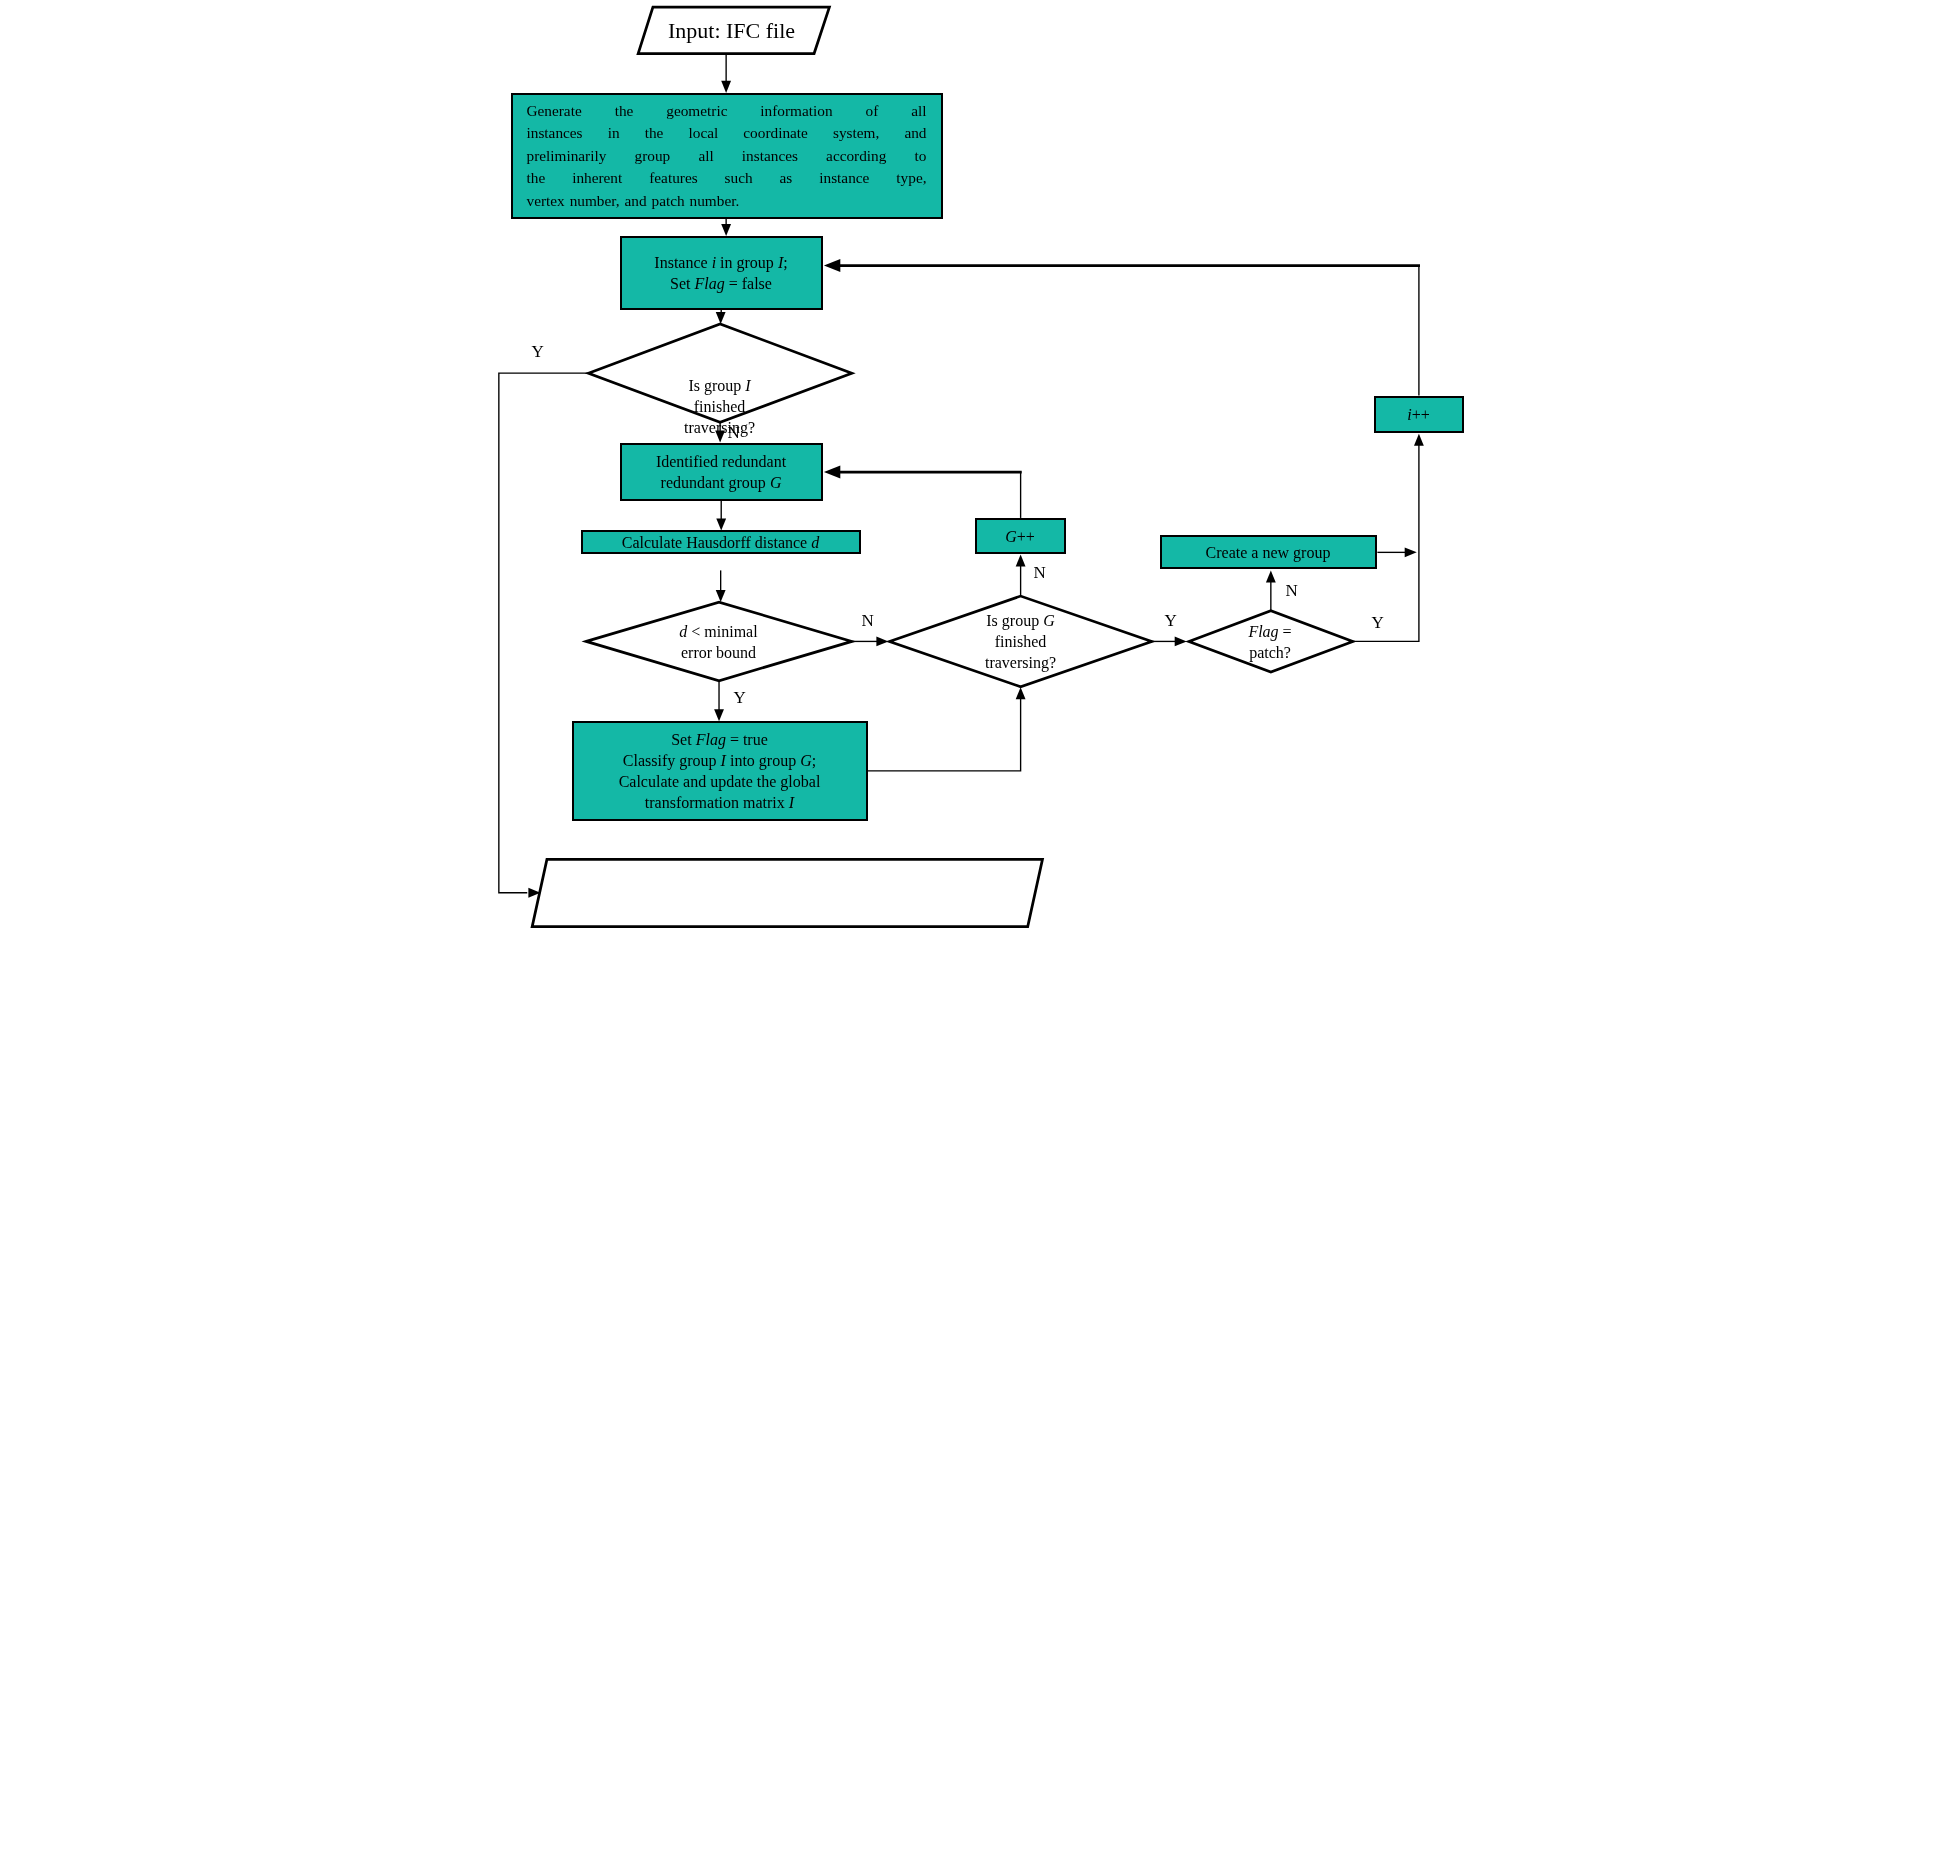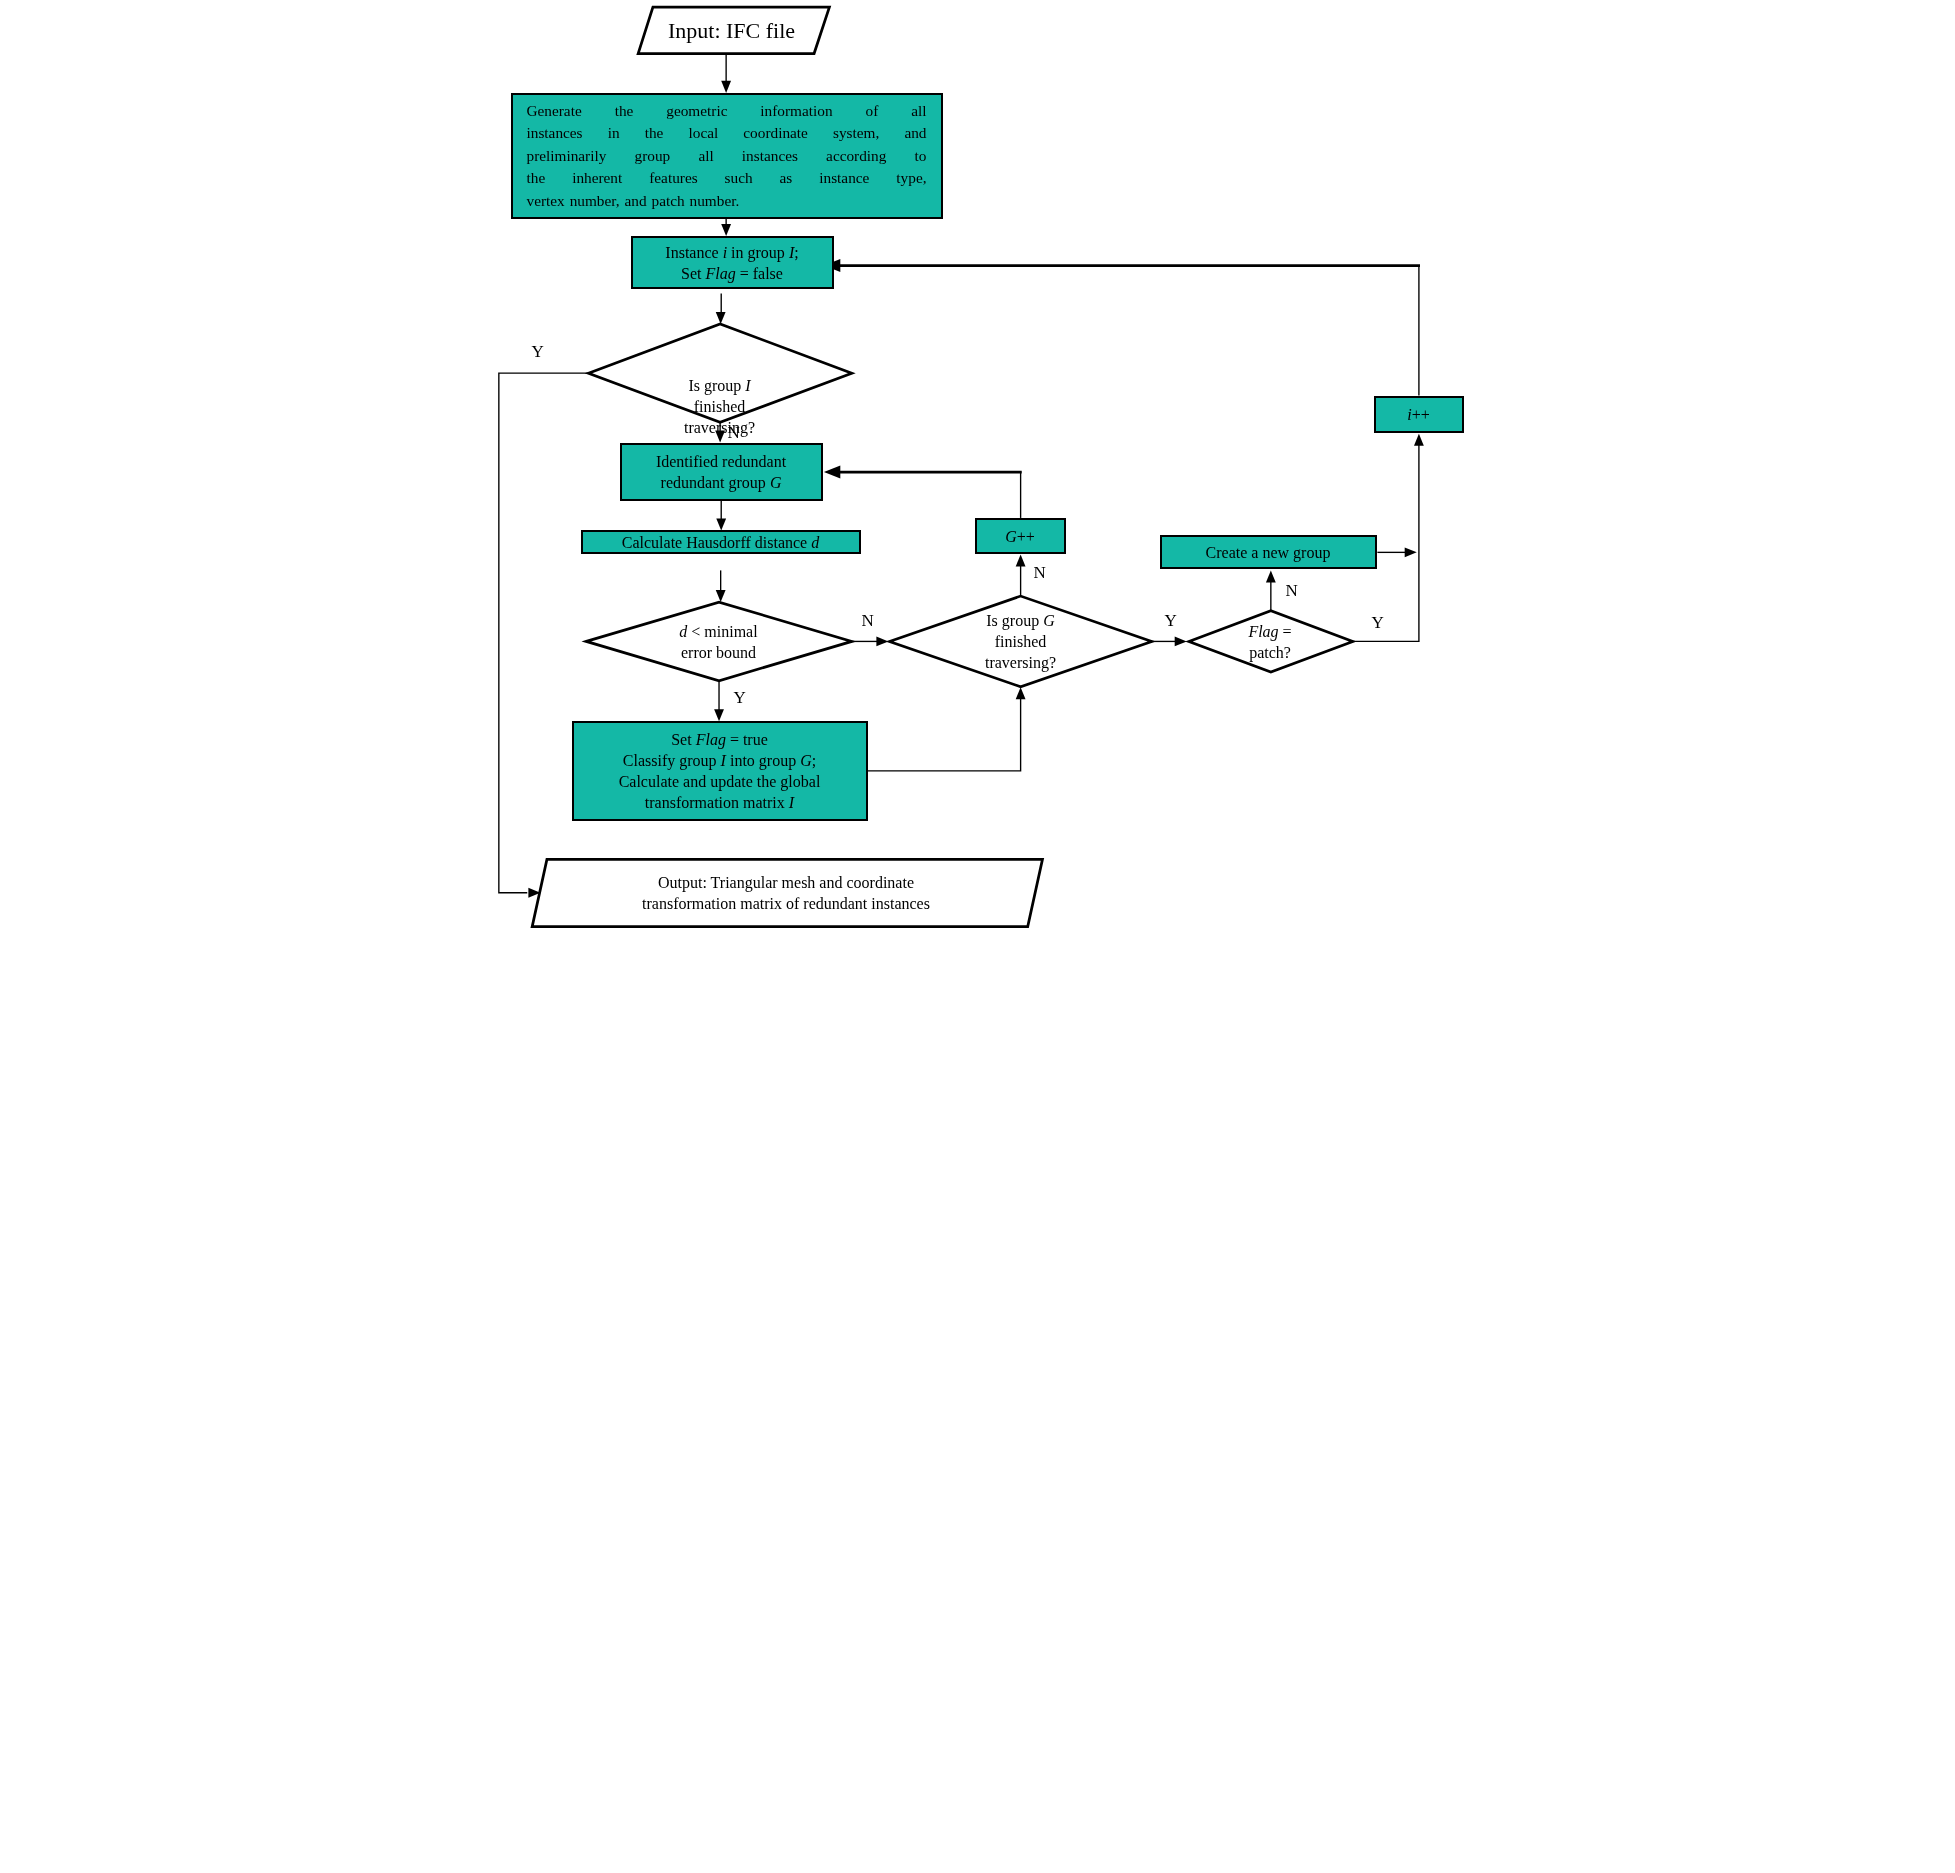--- a/index.html
+++ b/index.html
@@ -96,21 +96,21 @@
   </div>
 
   <div class="box para" style="left:22px;top:93px;width:432px;height:126px;">
     <div class="gen-ln">Generate the geometric information of all</div>
     <div class="gen-ln">instances in the local coordinate system, and</div>
     <div class="gen-ln">preliminarily group all instances according to</div>
     <div class="gen-ln">the inherent features such as instance type,</div>
     <div class="gen-ln last">vertex number, and patch number.</div>
   </div>
 
-  <div class="box" style="left:142px;top:236px;width:203px;height:53px;align-items:center;">
+  <div class="box" style="left:131px;top:236px;width:203px;height:74px;align-items:center;">
     <div class="ln"><span>Instance </span><i>i</i><span> in group </span><i>I</i><span>;</span></div>
     <div class="ln"><span>Set </span><i>Flag</i><span> = false</span></div>
   </div>
 
   <div class="ntext" style="left:149px;top:342px;width:164px;height:62px;margin-top:33px;">
     <div class="ln"><span>Is group </span><i>I</i></div>
     <div class="ln">finished</div>
     <div class="ln">traversing?</div>
   </div>
 
@@ -151,24 +151,20 @@
   </div>
 
   <div class="box" style="left:671px;top:535px;width:217px;height:34px;">
     <div class="ln">Create a new group</div>
   </div>
 
   <div class="box" style="left:885px;top:396px;width:90px;height:37px;">
     <div class="ln"><i>i</i><span>++</span></div>
   </div>
 
-  <div class="ntext" style="left:90px;top:872px;width:415px;height:42px;">
-    <div class="ln">Output: Triangular mesh and coordinate</div>
-    <div class="ln">transformation matrix of redundant instances</div>
-  </div>
 
   <div class="label" style="left:43px;top:343px;">Y</div>
   <div class="label" style="left:239px;top:424px;">N</div>
   <div class="label" style="left:373px;top:612px;">N</div>
   <div class="label" style="left:245px;top:689px;">Y</div>
   <div class="label" style="left:545px;top:564px;">N</div>
   <div class="label" style="left:676px;top:612px;">Y</div>
   <div class="label" style="left:797px;top:582px;">N</div>
   <div class="label" style="left:883px;top:614px;">Y</div>
 

